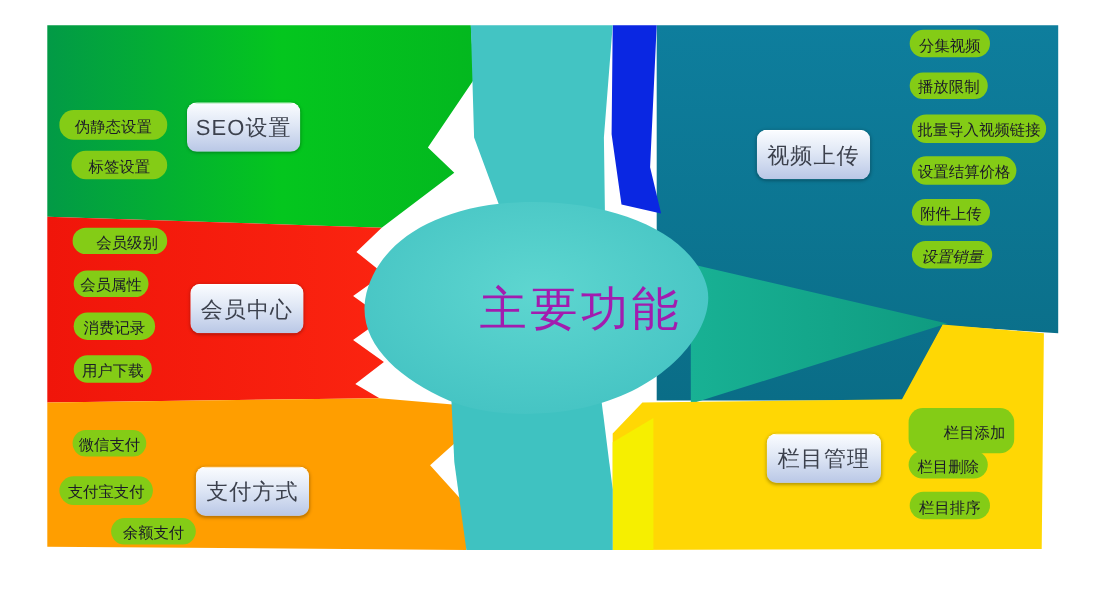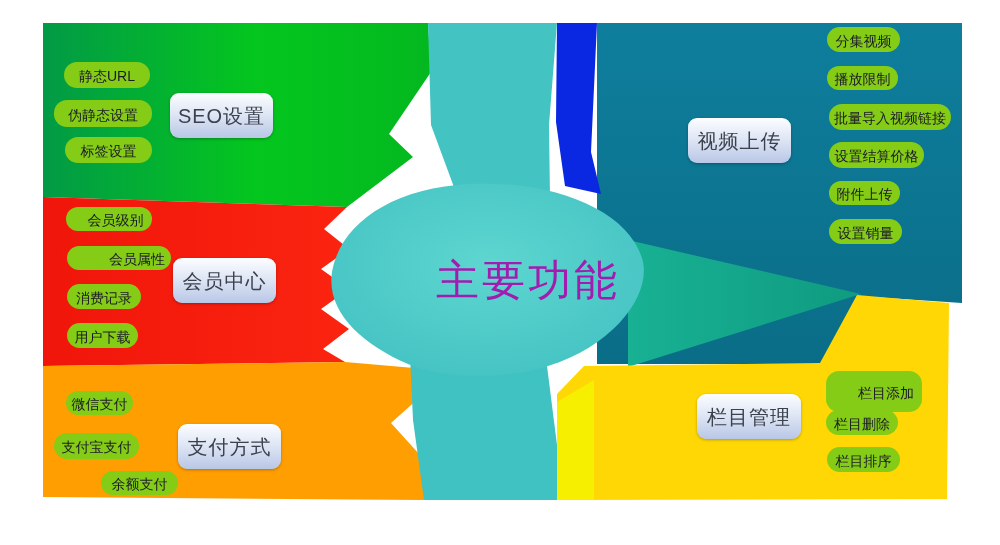--- a/index.html
+++ b/index.html
@@ -83,34 +83,31 @@
   </svg>
 
   <div class="center-title">主要功能</div>
 
   <div class="node" style="left:170px;top:93px;width:103px;height:44px;">SEO设置</div>
   <div class="node" style="left:173px;top:258px;width:103px;height:44px;">会员中心</div>
   <div class="node" style="left:178px;top:424px;width:103px;height:44px;">支付方式</div>
   <div class="node" style="left:688px;top:118px;width:103px;height:44px;">视频上传</div>
   <div class="node" style="left:697px;top:394px;width:104px;height:44px;">栏目管理</div>
 
-  <div class="pill" style="left:64px;top:62px;width:86px;height:26px;">
-      <span class="pill-label">静态URL</span>
-    </div>
   <div class="pill" style="left:54px;top:100px;width:98px;height:27px;">
       <span class="pill-label">伪静态设置</span>
     </div>
   <div class="pill" style="left:65px;top:137px;width:87px;height:26px;">
       <span class="pill-label">标签设置</span>
     </div>
 
   <div class="pill" style="left:66px;top:207px;width:73px;height:24px;padding-left:13px;">
       <span class="pill-label">会员级别</span>
     </div>
-  <div class="pill" style="left:67px;top:246px;width:68px;height:24px;padding-left:36px;">
+  <div class="pill" style="left:67px;top:246px;width:68px;height:24px;">
       <span class="pill-label">会员属性</span>
     </div>
   <div class="pill" style="left:67px;top:284px;width:74px;height:25px;">
       <span class="pill-label">消费记录</span>
     </div>
   <div class="pill" style="left:67px;top:323px;width:71px;height:25px;">
       <span class="pill-label">用户下载</span>
     </div>
 
   <div class="pill" style="left:66px;top:391px;width:67px;height:24px;">
@@ -131,21 +128,21 @@
     </div>
   <div class="pill" style="left:829px;top:104px;width:122px;height:26px;">
       <span class="pill-label">批量导入视频链接</span>
     </div>
   <div class="pill" style="left:829px;top:142px;width:95px;height:26px;">
       <span class="pill-label">设置结算价格</span>
     </div>
   <div class="pill" style="left:829px;top:181px;width:71px;height:24px;">
       <span class="pill-label">附件上传</span>
     </div>
-  <div class="pill" style="left:829px;top:219px;width:73px;height:25px;">
+  <div class="pill" style="left:829px;top:219px;width:73px;height:25px;font-style:italic;">
       <span class="pill-label">设置销量</span>
     </div>
 
   <div class="pill" style="left:826px;top:371px;width:72px;height:41px;padding-left:24px;">
       <span class="pill-label">栏目添加</span>
     </div>
   <div class="pill" style="left:826px;top:410px;width:72px;height:25px;">
       <span class="pill-label">栏目删除</span>
     </div>
   <div class="pill" style="left:827px;top:447px;width:73px;height:25px;">

